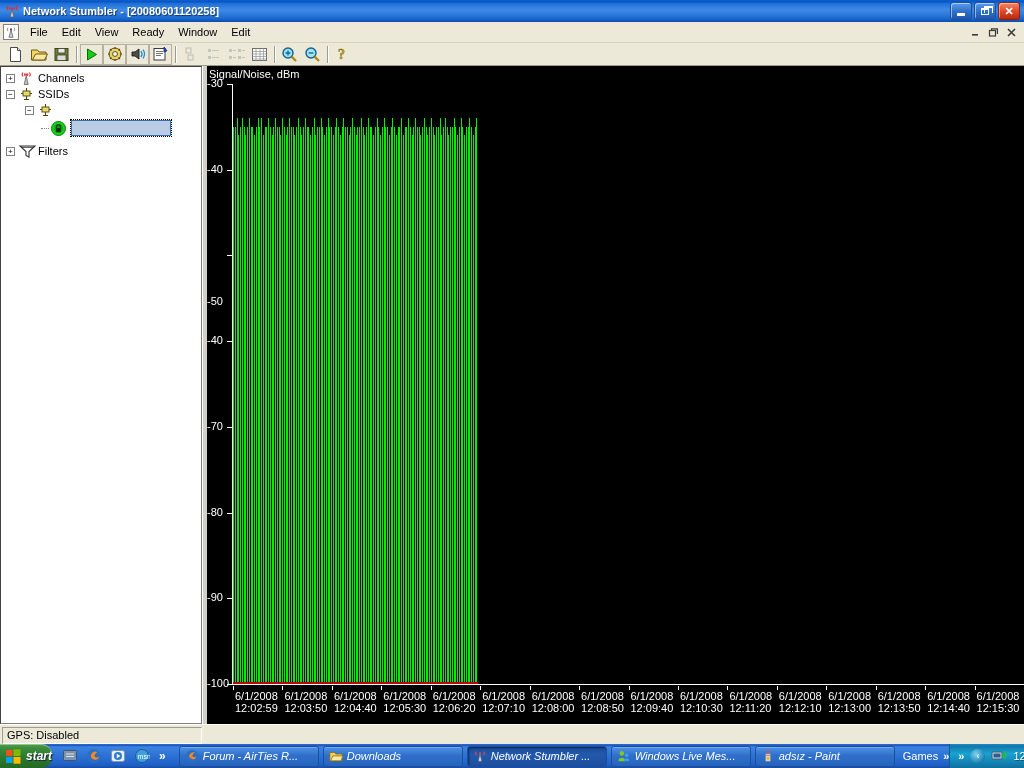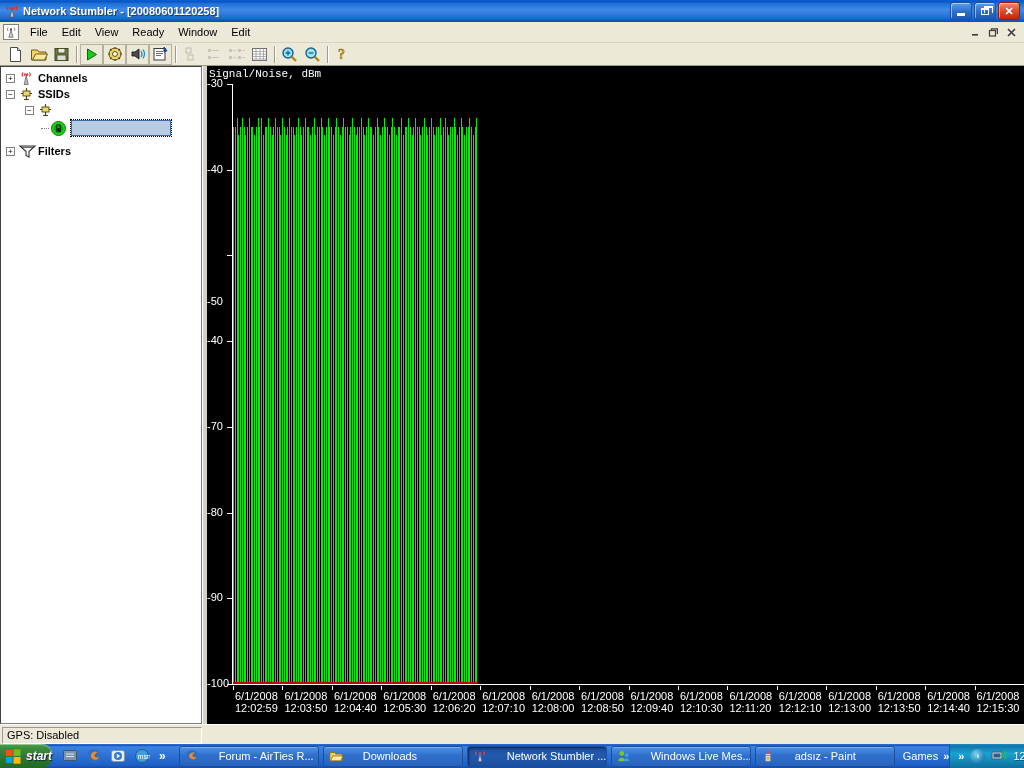--- a/index.html
+++ b/index.html
@@ -96,35 +96,35 @@
   .tree { position:absolute; left:0; top:0; padding:4px 0 0 4px; }
   .trow { position:relative; height:16px; display:flex; align-items:center; white-space:nowrap; }
   .expander {
     width:9px; height:9px; border:1px solid #808080; background:#fff;
     display:inline-flex; align-items:center; justify-content:center;
     font-size:8px; line-height:7px; color:#000; font-family:"Liberation Mono",monospace;
     margin-right:3px; flex:0 0 auto;
   }
   .dotline-h { width:8px; height:1px; border-top:1px dotted #808080; margin-right:1px; }
   .node-icon { width:17px; height:16px; position:relative; flex:0 0 auto; }
-  .node-label { font-size:11px; color:#000; padding-left:3px;font-weight:bold; }
+  .node-label { font-size:11px; color:#000; padding-left:3px; }
   .edit-box {
     width:100px; height:16px; background:#b8cce4;
     border:1px solid #3a6ea5; outline:1px dotted #000;
     margin-left:4px;
   }
   .edit-inner { width:100%; height:100%; background:linear-gradient(to right,#aac4e2 0%,#aac4e2 3%,#ffffff 3%,#ffffff 100%); }
   .ssid-hidden-text {
     font-size:11px; color:#000; position:absolute; left:63px; top:-2px;
     clip-path: inset(0 0 72% 0);
     letter-spacing:1px;
   }
 
   
-  .yaxis-title { position:absolute; left:2px; top:2px; color:#fff; font-size:11px; font-family:Liberation Mono, monospace; }
+  .yaxis-title { position:absolute; left:2px; top:2px; color:#fff; font-size:11px; font-family:Liberation Sans, sans-serif; }
   .ytick { position:absolute; color:#fff; font-size:11px; left:0; }
   .ytick-mark { position:absolute; width:5px; height:1px; background:#fff; left:20px; }
   .yline { position:absolute; left:25px; top:18px; width:1px; height:600px; background:#fff; }
   .plot { position:absolute; left:26px; top:18px; width:791px; height:600px; overflow:hidden; }
   .bar { position:absolute; bottom:0; background:#00ee00; }
   .noise { position:absolute; bottom:0; left:0; height:2px; background:#c00000; }
   .xaxis-line { position:absolute; left:25px; top:618px; width:792px; height:1px; background:#fff; }
   .xlabels { position:absolute; left:0; top:620px; width:817px; height:38px; }
   .xlab { position:absolute; color:#fff; font-size:11px; text-align:left; white-space:nowrap; line-height:12px; }
   .xtick { position:absolute; top:0; width:1px; height:4px; background:#fff; }
@@ -159,23 +159,24 @@
   }
   .start-label { color:#fff; font-weight:bold; font-size:12px; font-style:italic; text-shadow:1px 1px 1px #123; margin-left:4px; }
   .ql { display:flex; align-items:center; height:24px; padding:0 2px; }
   .ql-icon { width:16px; height:16px; margin:0 4px; border-radius:2px; }
   .ql-chev { color:#fff; font-weight:bold; font-size:12px; margin:0 5px; }
   .tb-sep { width:2px; height:20px; background:linear-gradient(to right,#1a4fa5,#4d8ee0); margin:0 2px; }
   .tbtask {
     height:21px; min-width:140px; max-width:160px; margin:0 2px;
     background:linear-gradient(to bottom,#4c92e8 0%,#2f6fcb 45%,#2763bd 100%);
     border:1px solid #1b4f9e; border-radius:3px;
-    display:flex; align-items:center; padding:0 5px; gap:20px;
+    display:flex; align-items:center; padding:0 5px; gap:4px;
     color:#fff; font-size:11px; overflow:hidden; white-space:nowrap;
     box-shadow:inset 0 1px 0 rgba(255,255,255,.25);
+    font-style:italic;
   }
   .tbtask.active {
     background:linear-gradient(to bottom,#1b4c9a 0%,#2259ad 40%,#1d4f9f 100%);
     box-shadow:inset 1px 1px 2px rgba(0,0,0,.5);
   }
   .tbtask .tb-ico { width:14px; height:14px; flex:0 0 auto; position:relative; }
   .tb-toolbar { display:flex; align-items:center; color:#fff; font-size:11px; margin-left:6px; }
   .tray {
     margin-left:auto; height:24px; display:flex; align-items:center;
     background:linear-gradient(to bottom,#1a8ac0 0%,#1477ad 10%,#17a3d2 40%,#0f6f9e 100%);

